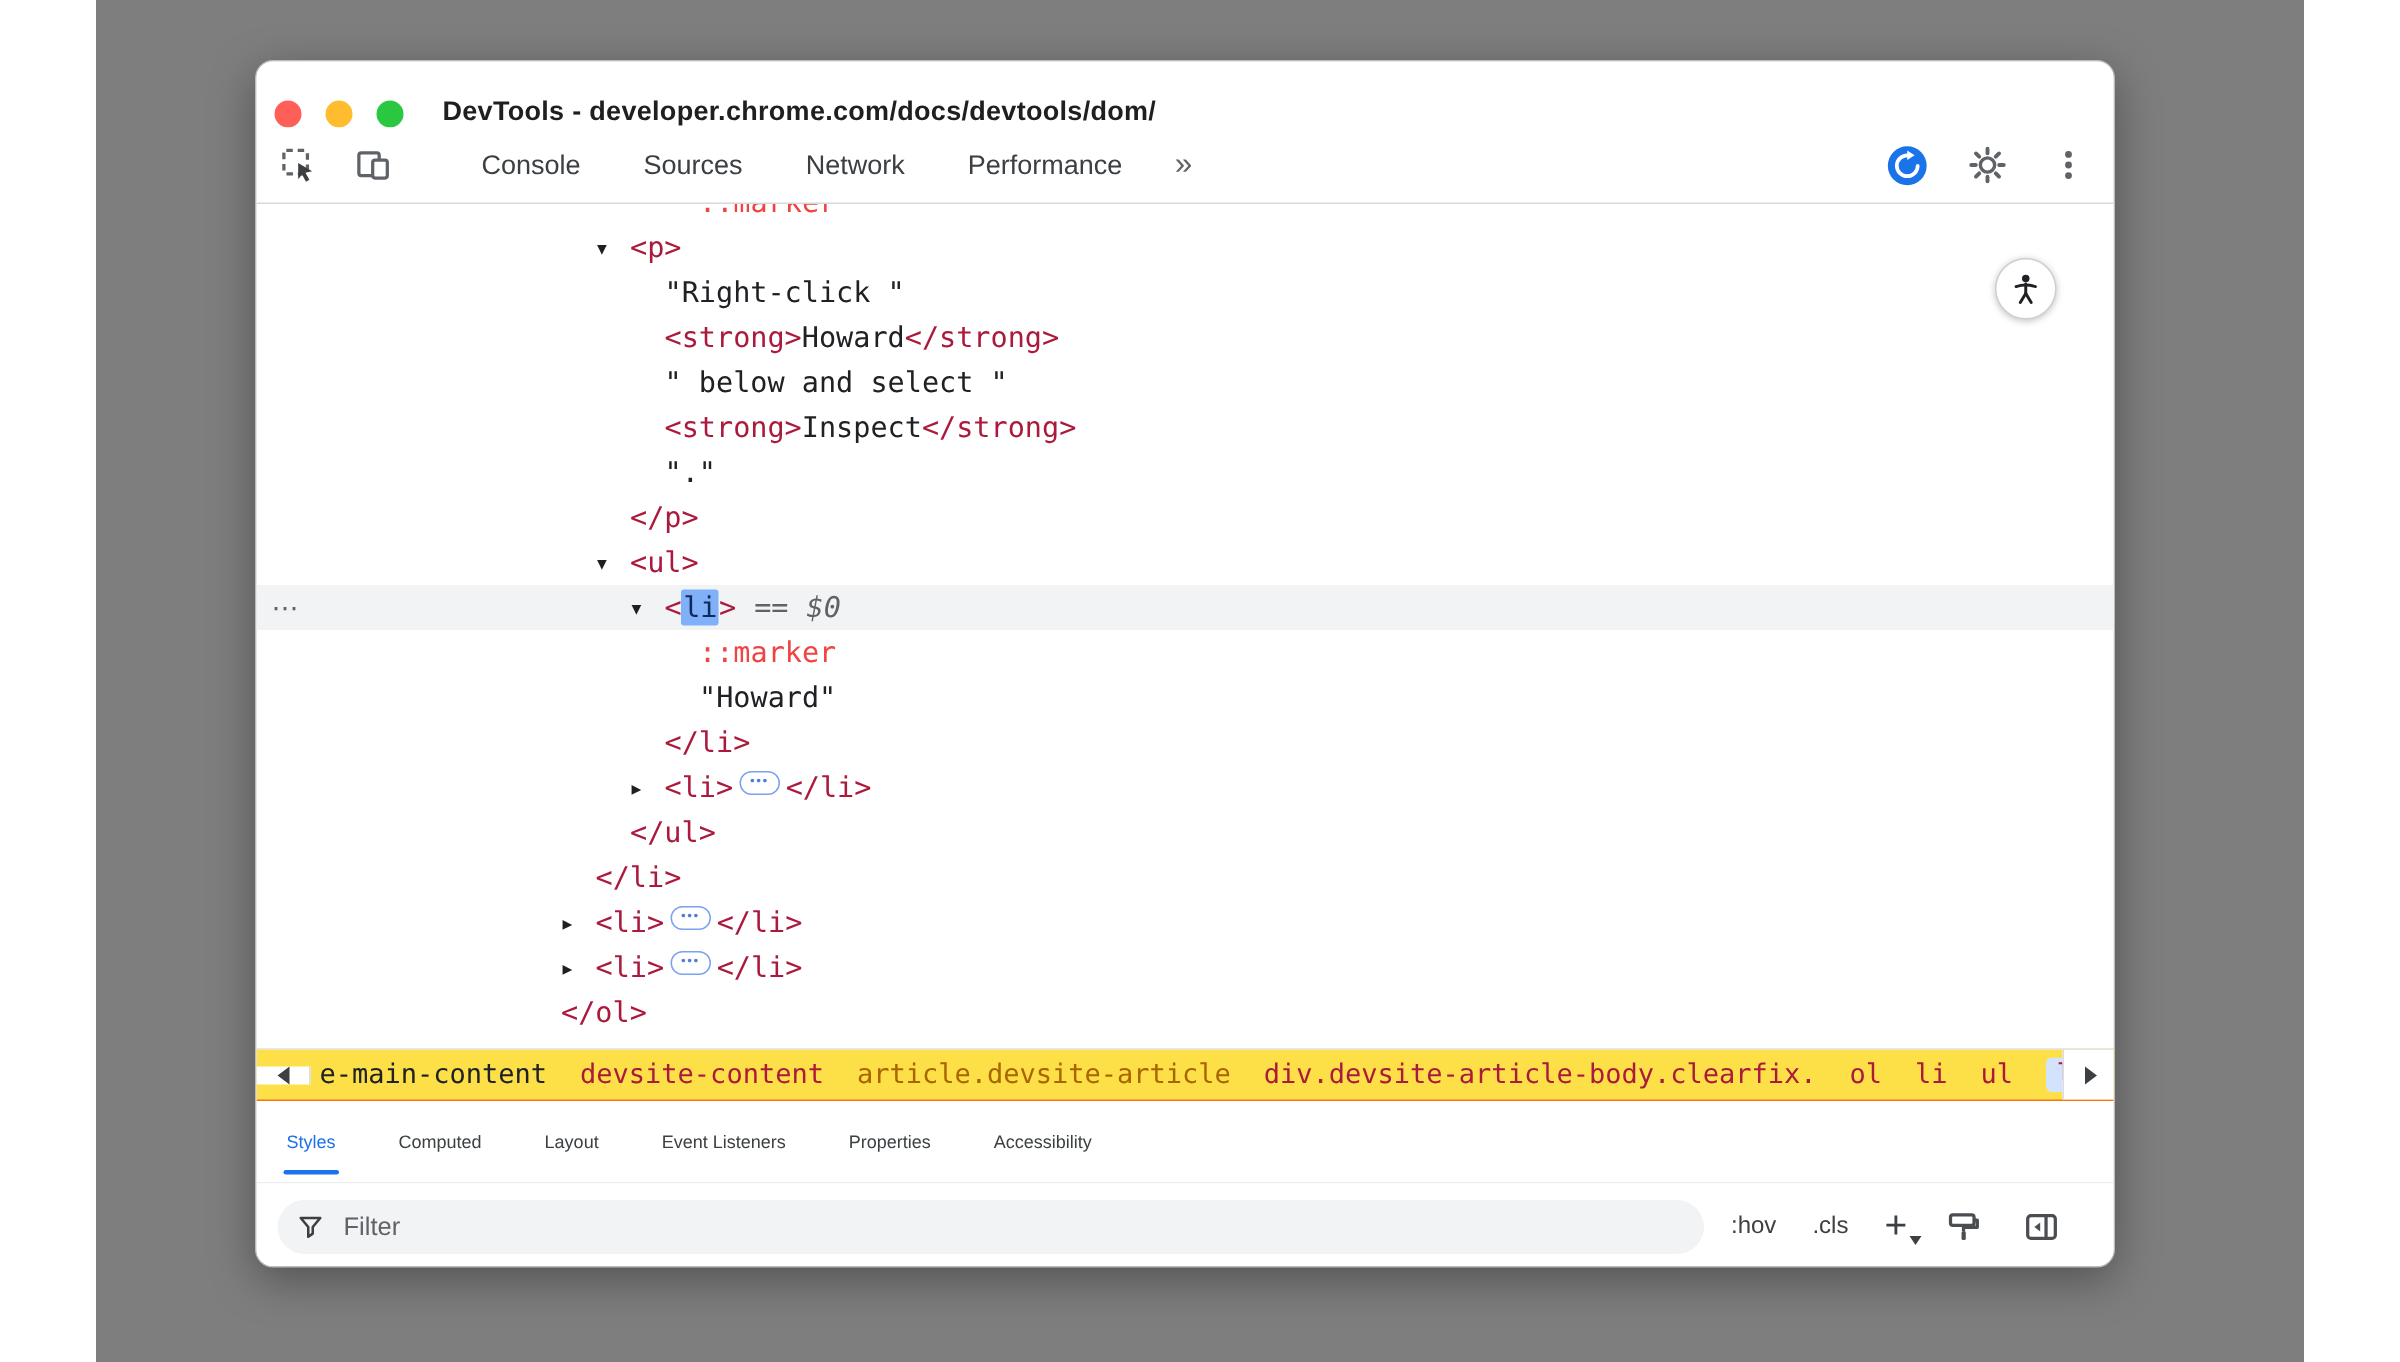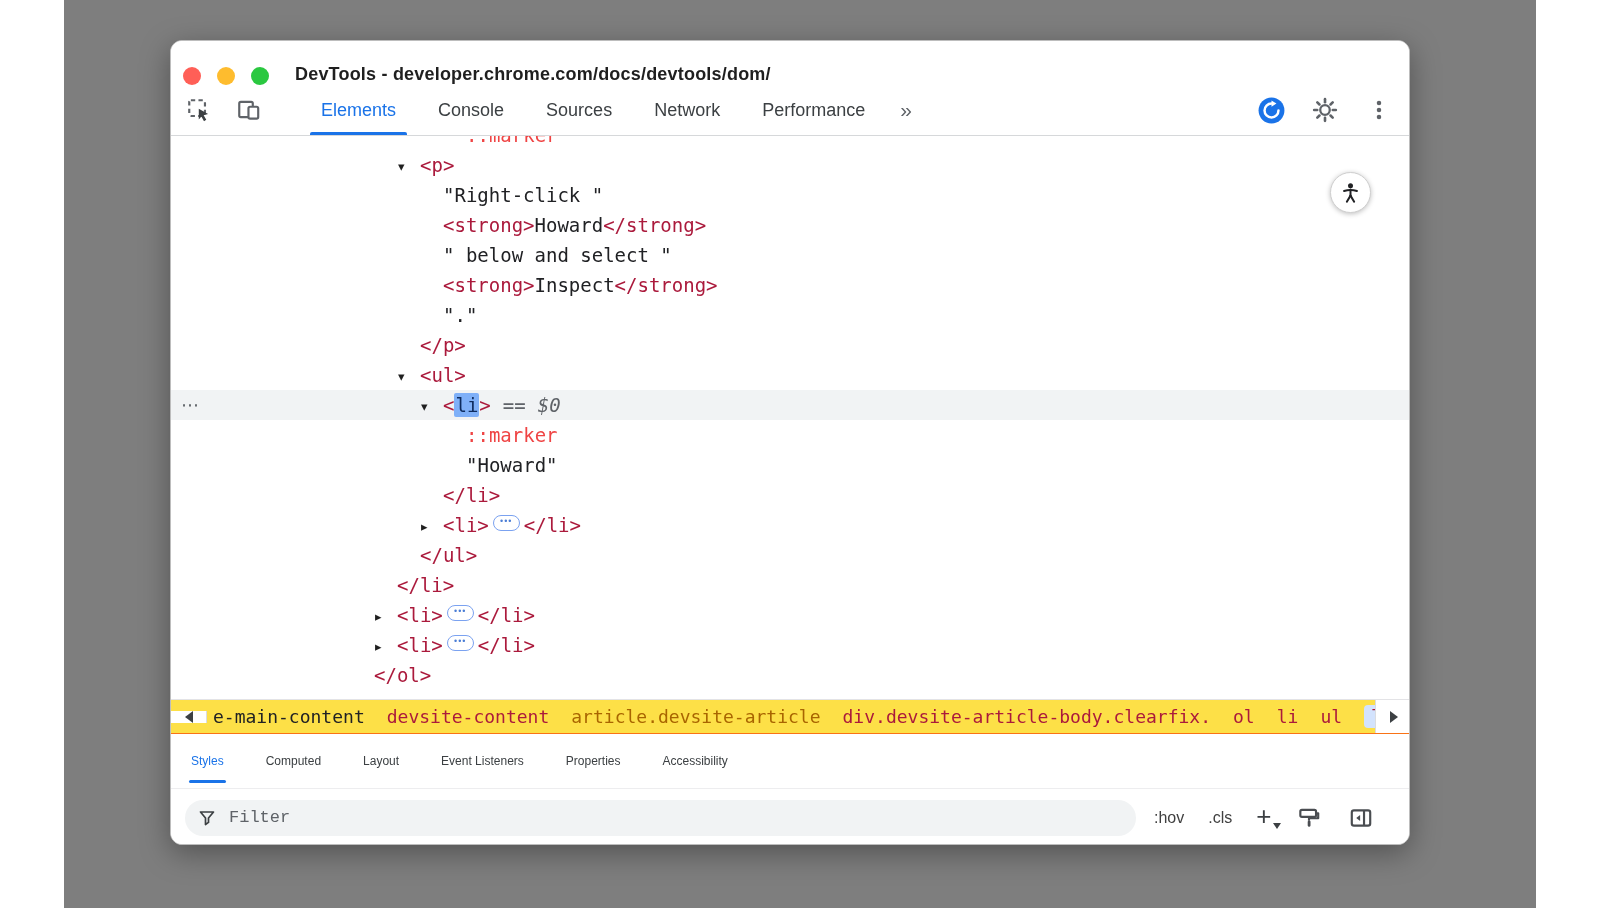--- a/index.html
+++ b/index.html
@@ -87,21 +87,21 @@
   .stab.active { color:#1a73e8; font-weight:500; }
   .stab.active::after { content:""; position:absolute; left:-2px; right:-2px; bottom:5px; height:3px;
                         background:#1a73e8; border-radius:2px; }
 
   
   .filterrow { position:absolute; left:0; top:748px; width:1240px; height:57px; display:flex; align-items:center;
                padding:0 14px; background:#fff; }
   .filter-pill { width:951px; height:36px; background:#f1f3f4; border-radius:18px; display:flex;
                  align-items:center; padding:0 12px; }
   .filter-field { flex:1; border:none; outline:none; background:transparent; font-size:17px;
-                  color:#202124; margin-left:10px; font-family:Liberation Mono, monospace; }
+                  color:#202124; margin-left:10px; font-family:Liberation Sans, sans-serif; }
   .filter-field::placeholder { color:#5f6368; opacity:1; }
   .style-actions { display:flex; align-items:center; margin-left:18px; gap:24px; }
   .txt-btn { font-size:16px; color:#404040; cursor:pointer; }
   .plus-wrap { position:relative; cursor:pointer; }
   .plus { font-size:26px; color:#3c4043; line-height:20px; }
   .plus-caret { position:absolute; right:-10px; bottom:0; width:0; height:0;
                 border-left:4px solid transparent; border-right:4px solid transparent; border-top:6px solid #3c4043; }
   .act-icon { width:28px; height:28px; display:flex; align-items:center; justify-content:center; cursor:pointer; }
 </style>
 </head>
@@ -126,23 +126,20 @@
           <path d="M11.8 10.8 l8.6 5 -4.1 1 2.4 4.3 -2.1 1.2 -2.4 -4.4 -2.4 2.9 z" fill="#3c4043"></path>
         </svg>
       </div>
       <div class="tb-icon second">
         <svg width="26" height="26" viewBox="0 0 24 24">
           <rect x="3" y="4.5" width="12.5" height="14" rx="1.5" fill="none" stroke="#5f6368" stroke-width="2"></rect>
           <rect x="11.5" y="9" width="9" height="11" rx="1.5" fill="#ffffff" stroke="#5f6368" stroke-width="2"></rect>
         </svg>
       </div>
       <div class="tabs">
-        <div class="tab active">
-            <span>Elements</span>
-          </div>
         <div class="tab">
             <span>Console</span>
           </div>
         <div class="tab">
             <span>Sources</span>
           </div>
         <div class="tab">
             <span>Network</span>
           </div>
         <div class="tab">

